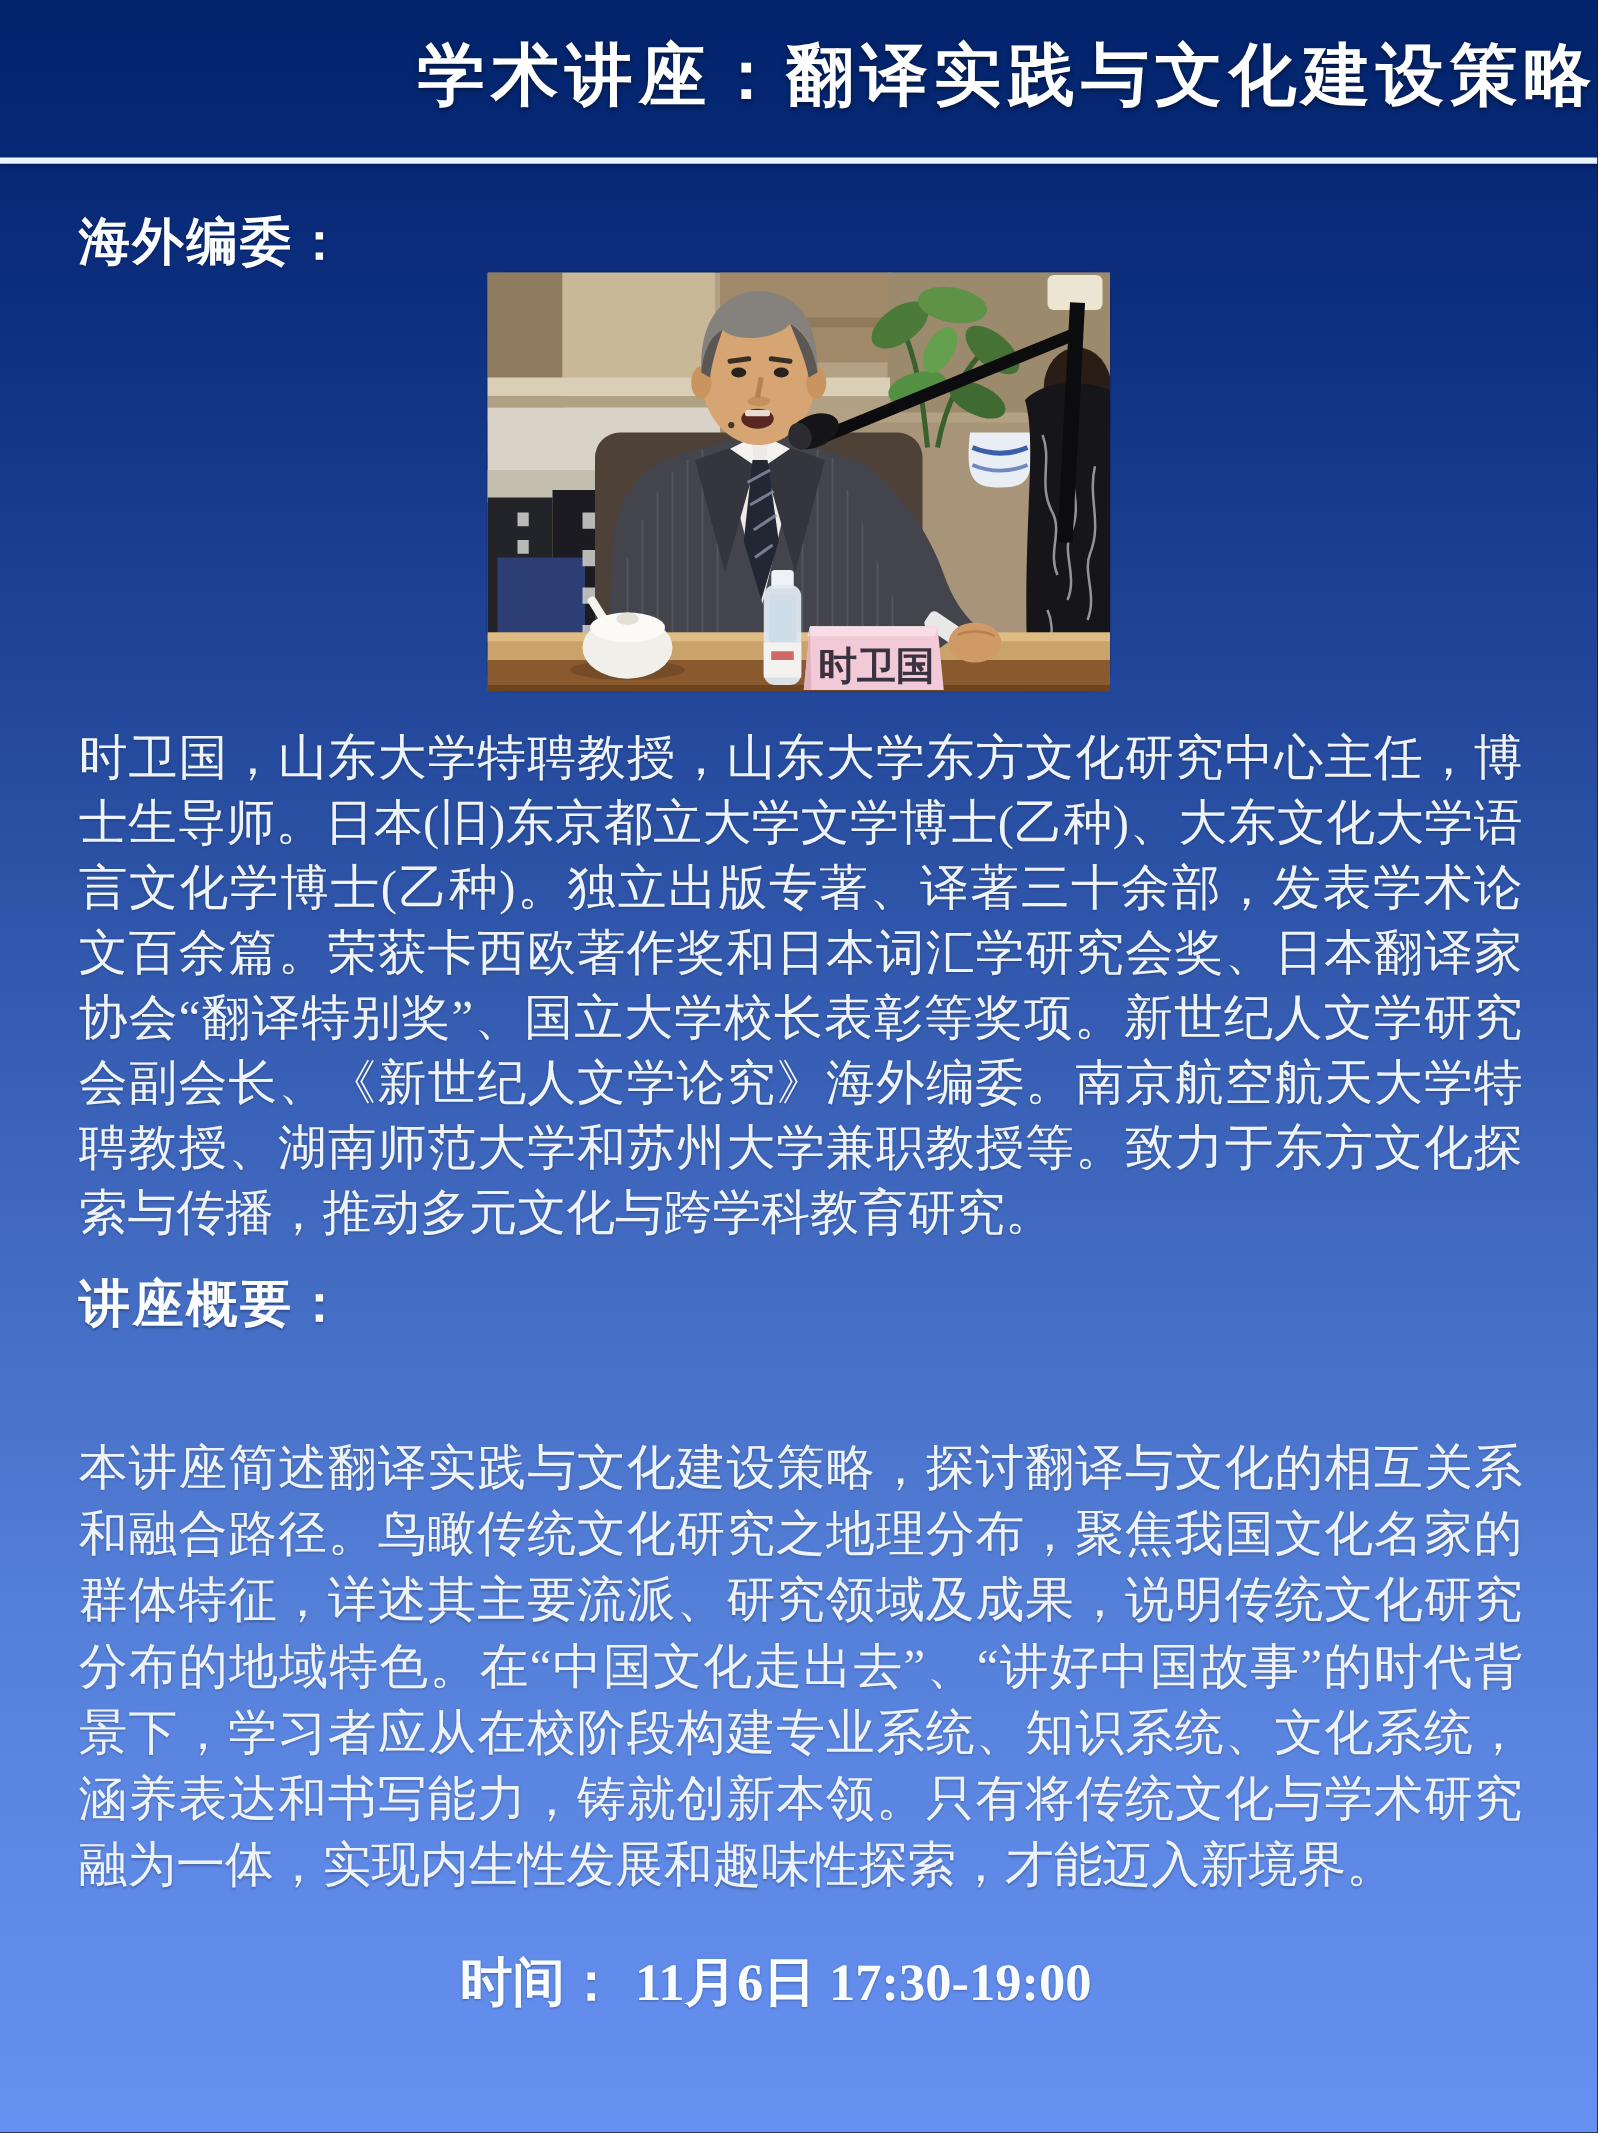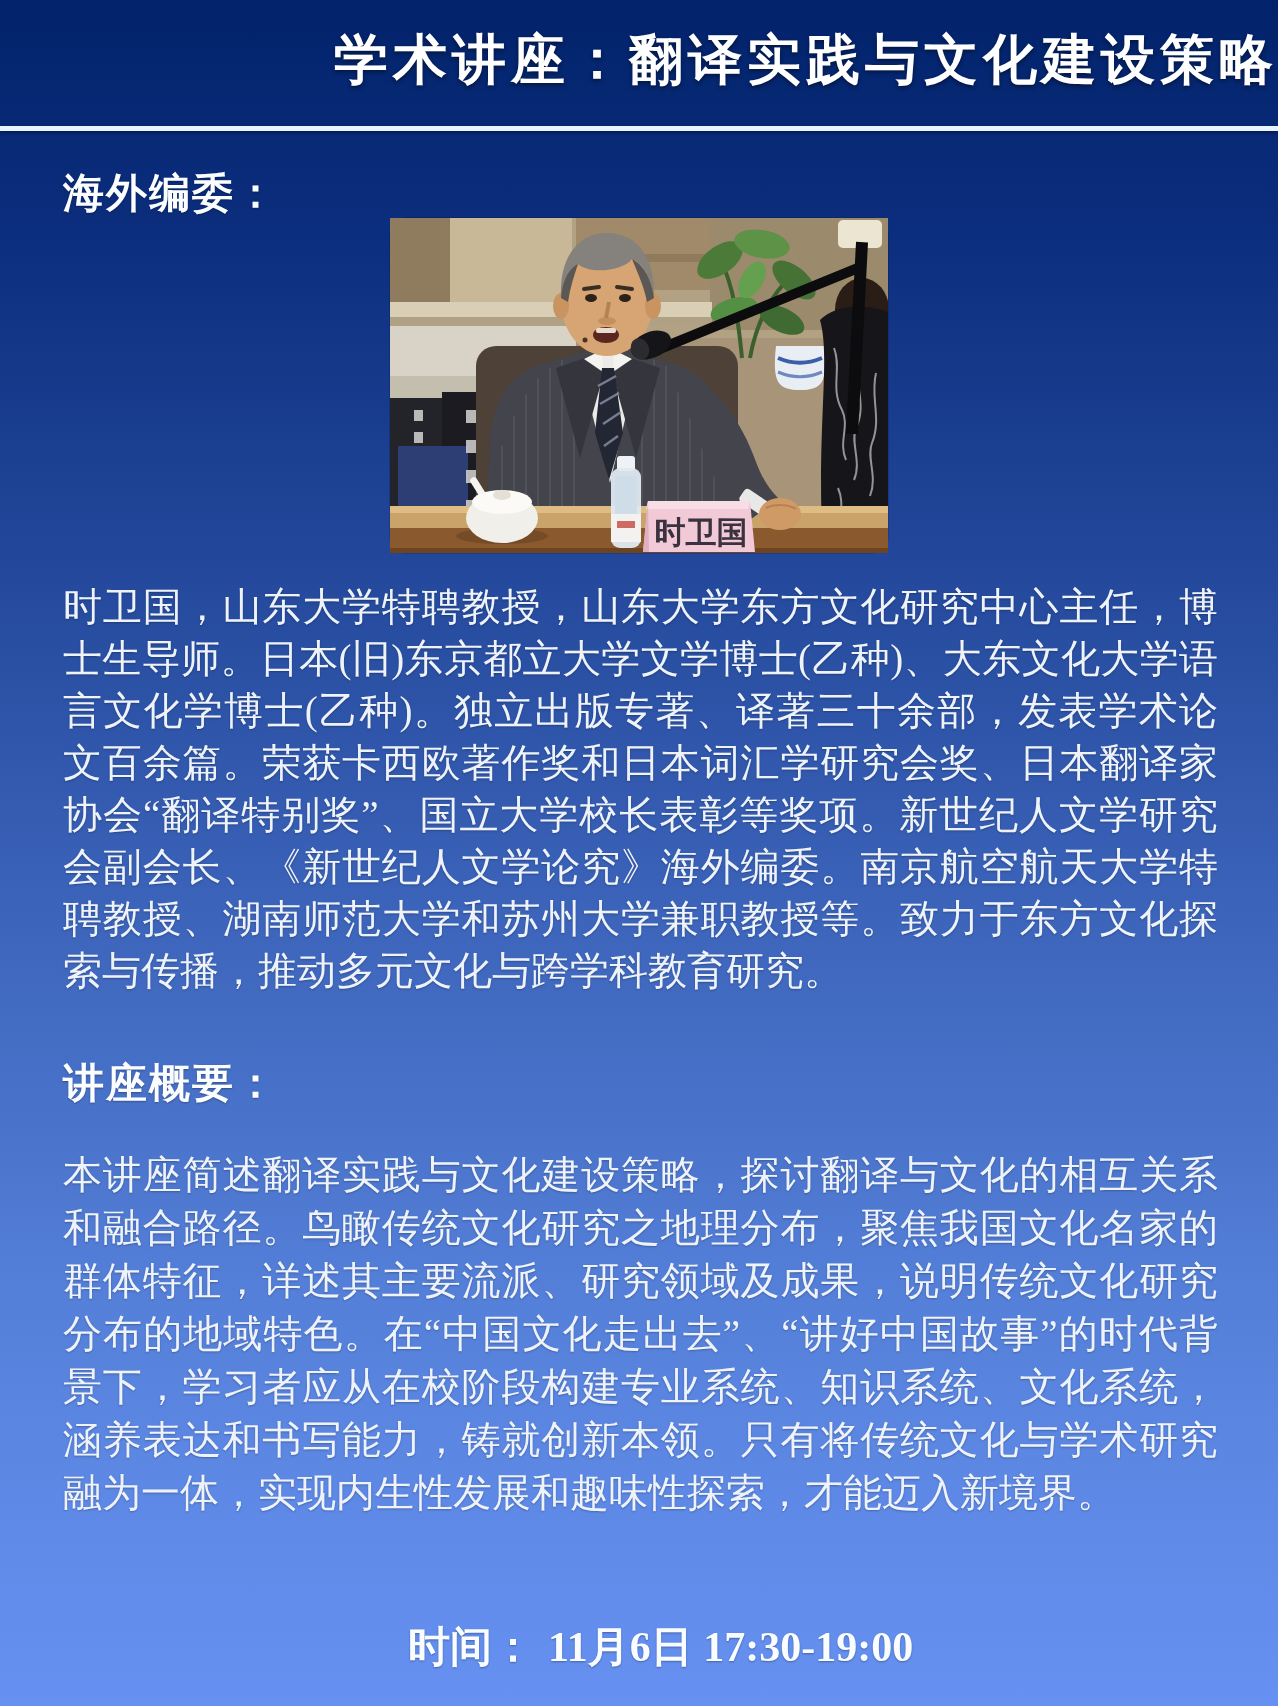--- a/index.html
+++ b/index.html
@@ -34,21 +34,21 @@
     position: absolute;
     left: 63px;
     font-size: 41px;
     font-weight: bold;
     color: #fbfdff;
     letter-spacing: 2px;
     text-shadow: 0 1px 2px rgba(0,0,0,0.3);
     white-space: nowrap;
   }
   .heading-speaker { top: 166px; }
-  .heading-summary { top: 1056px; }
+  .heading-summary { top: 1016px; }
   .photo-frame {
     position: absolute;
     left: 390px; top: 218px;
     width: 498px; height: 335px;
     box-shadow: 0 0 0 1px rgba(0,0,30,0.15);
     border-radius: 17px;
   }
   .photo-frame svg { display: block; width: 100%; height: 100%; }
   .paragraph {
     position: absolute;
@@ -56,28 +56,27 @@
     width: 1155px;
     font-size: 39px;
     color: #eef3fa;
     text-shadow: 0 1px 2px rgba(0,0,0,0.25);
     text-align: justify;
   }
   .bio { top: 581px; line-height: 52px; font-family: Liberation Serif, serif; }
   .summary { top: 1148px; line-height: 53px; font-family: Liberation Serif, serif; }
   .footer {
     position: absolute;
-    left: 368px; top: 1620px;
+    left: 368px; top: 1560px;
     font-size: 42px;
     font-weight: bold;
     color: #fafdff;
     line-height: 54px;
     text-shadow: 0 1px 2px rgba(0,0,0,0.3);
     white-space: nowrap;
-    margin-left: 40px;
   }
   .footer .row { display: block; }
   .footer .value-time { margin-left: 14px; }
 </style>
 </head>
 <body>
 
 <div class="poster">
 
   <div class="title">学术讲座：翻译实践与文化建设策略</div>

